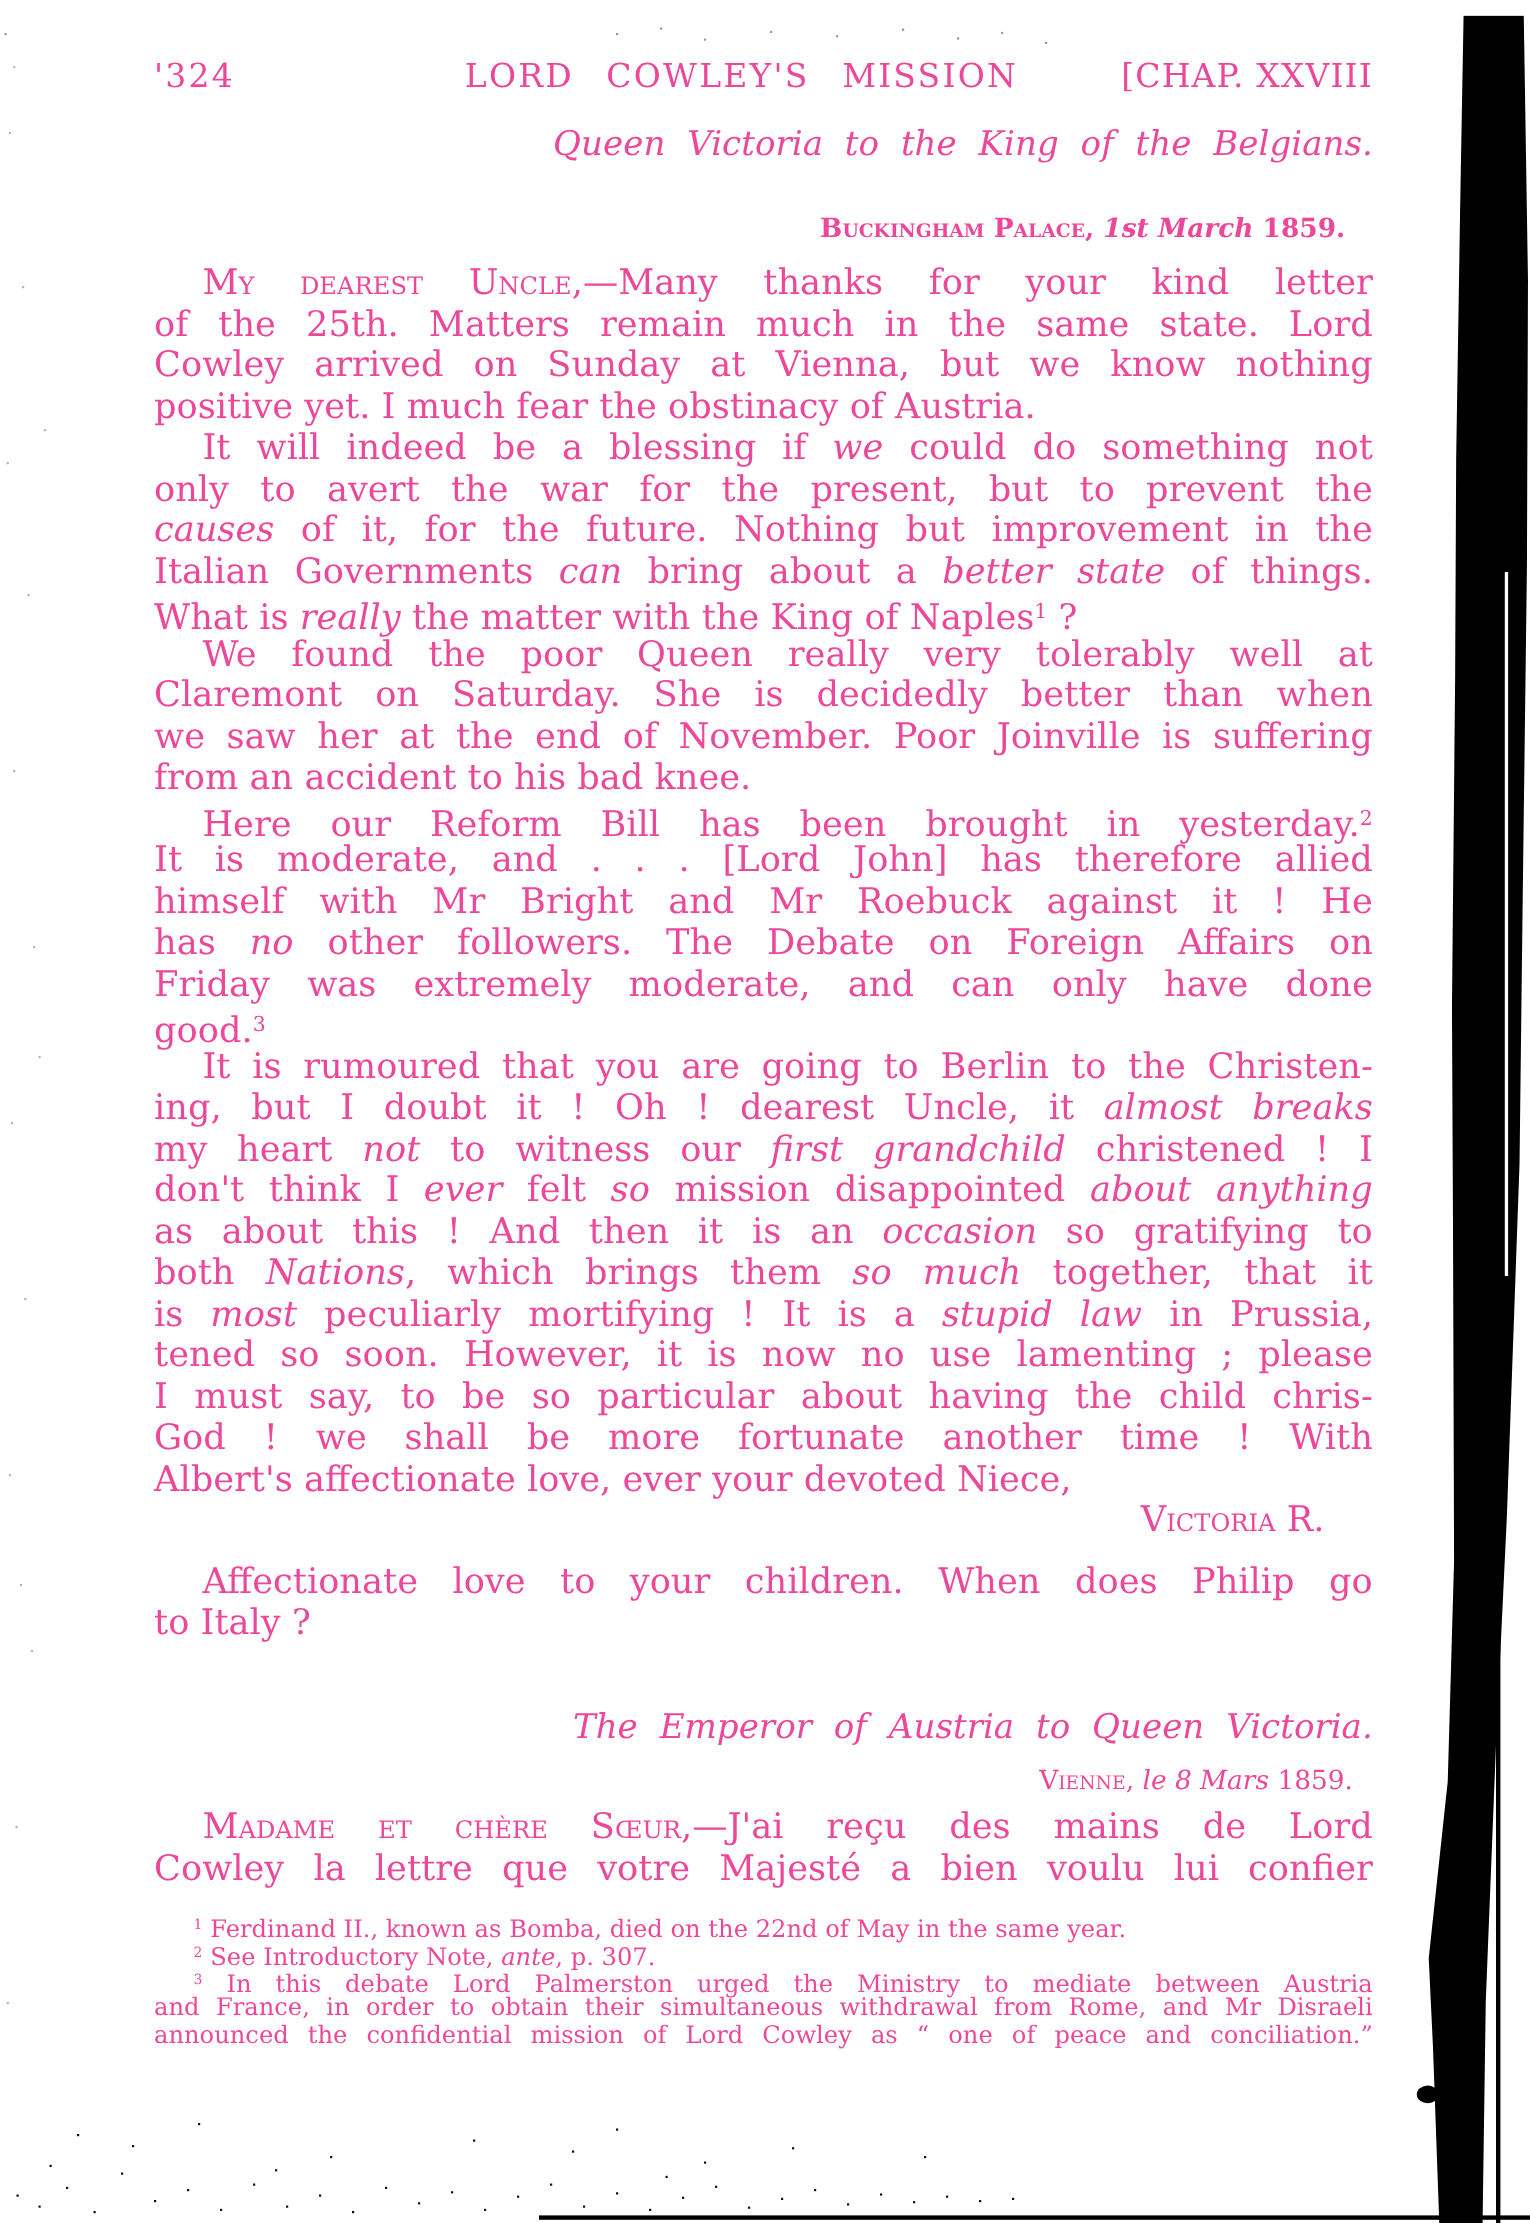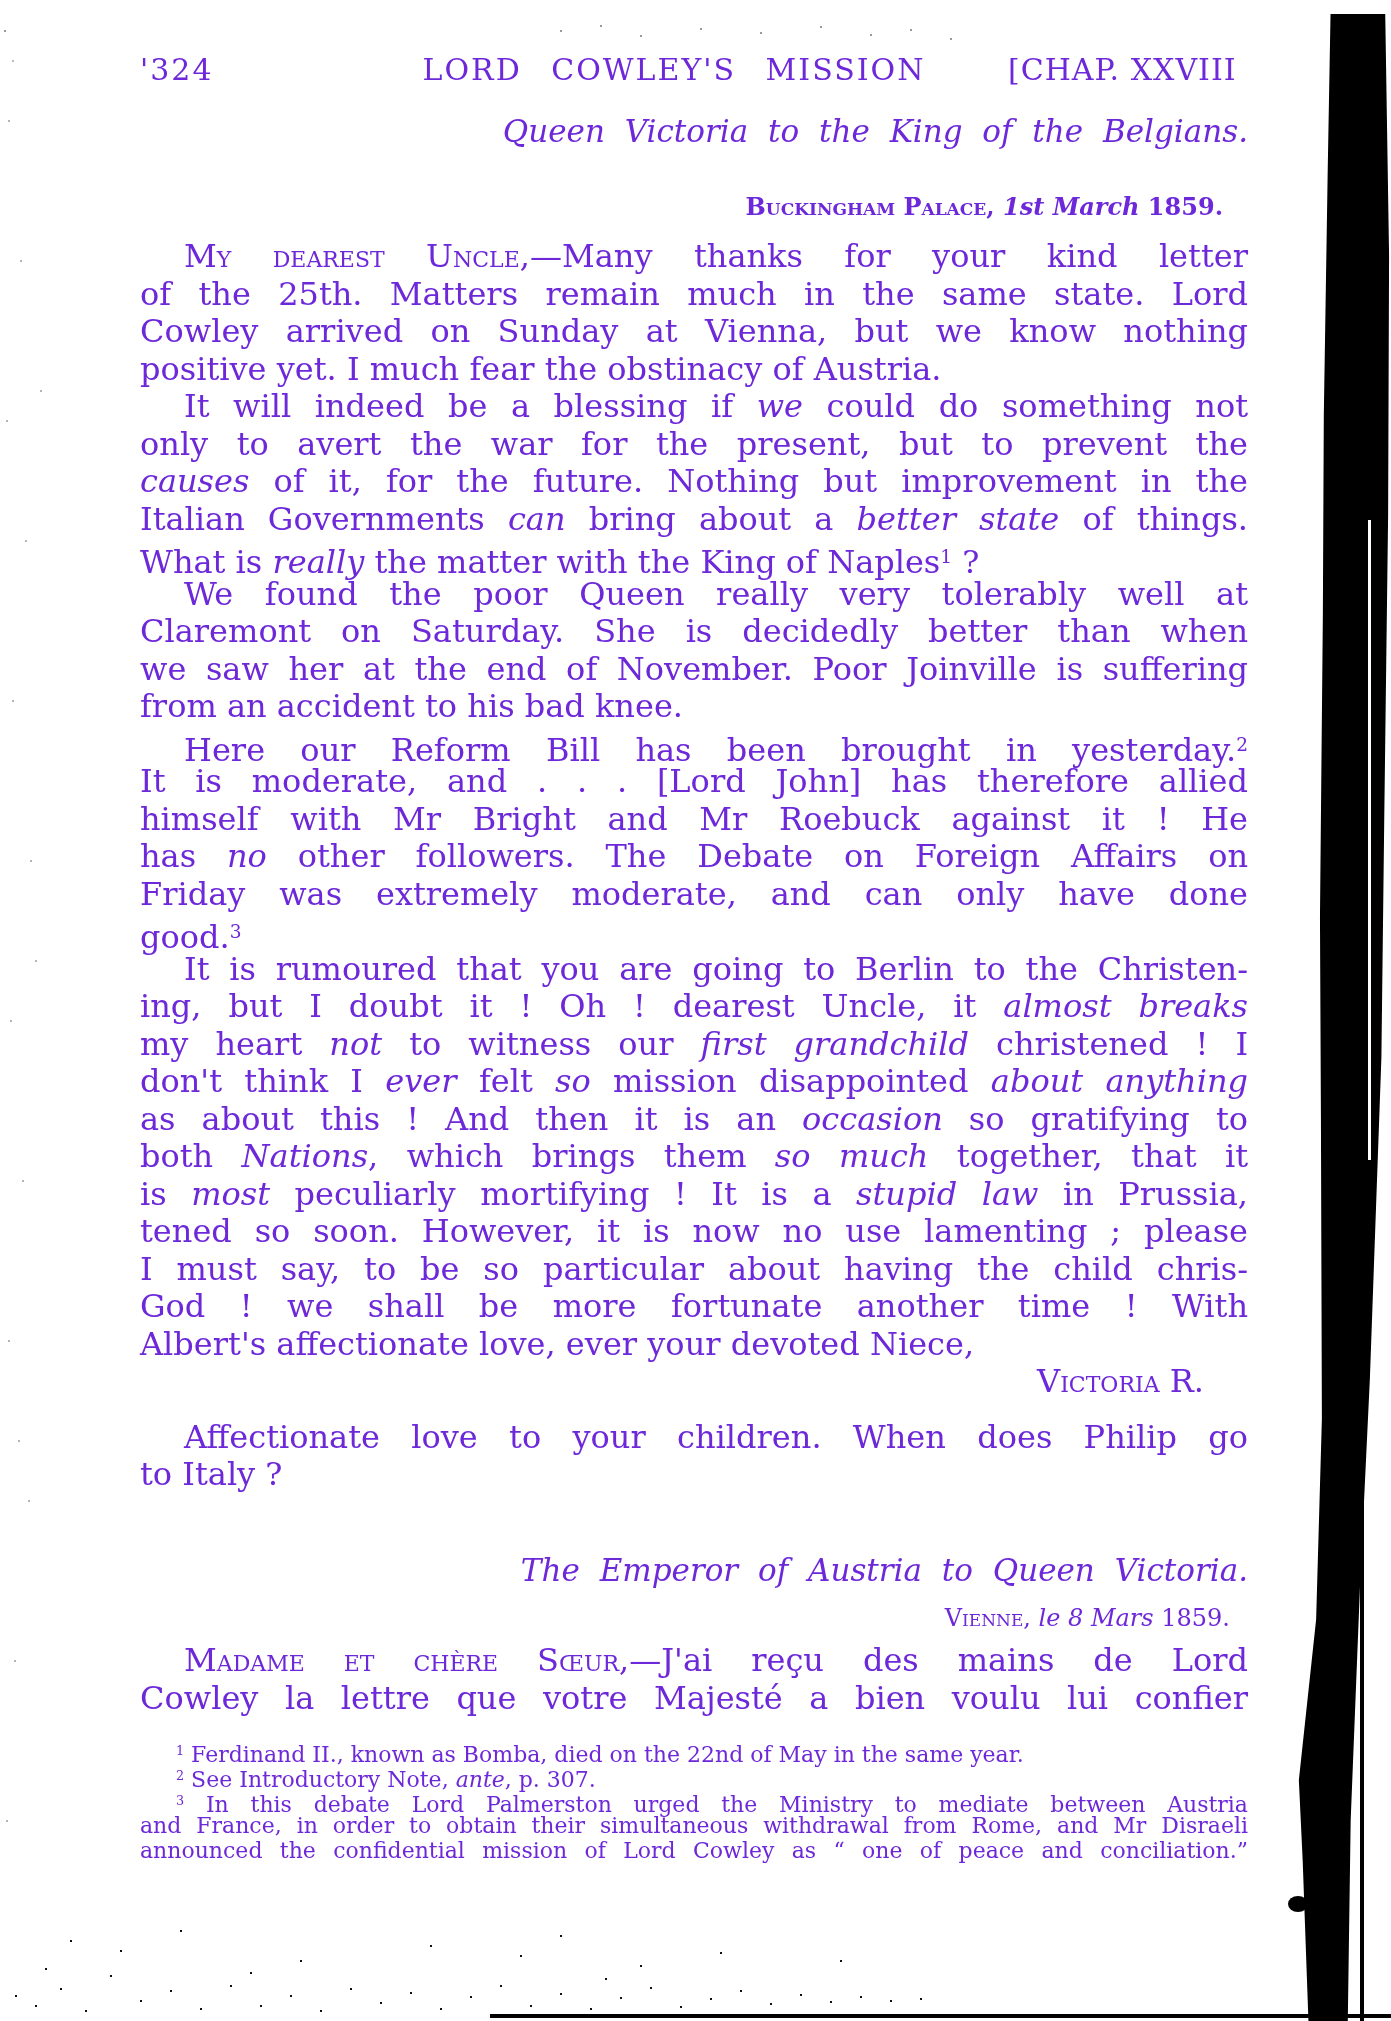--- a/index.html
+++ b/index.html
@@ -1,29 +1,29 @@
 <!DOCTYPE html>
 <html><head>
 <meta charset="utf-8">
 <style>
   * { margin:0; padding:0; box-sizing:border-box; }
   html,body { background:#777; }
   .page {
     position:relative; width:1391px; height:2021px;
-    background:#ffffff; color:#6d28d9;
+    background:#ffffff; color:#ec4899;
     font-family:"DejaVu Serif", serif;
     overflow:hidden;
   }
   .content { position:absolute; left:140px; width:1108px; }
 
   
   .running-head { top:52px; display:flex; align-items:baseline; font-size:30px; }
   .folio { width:200px; text-align:left; letter-spacing:2px; }
   .head-title { flex:1; text-align:center; letter-spacing:2px; word-spacing:18px; white-space:nowrap; }
-  .head-chap { width:240px; text-align:left; letter-spacing:1px; white-space:nowrap; }
+  .head-chap { width:240px; text-align:right; letter-spacing:1px; white-space:nowrap; }
 
   
   .letter-heading { font-style:italic; text-align:right; font-size:31px; word-spacing:10px; white-space:nowrap; }
   .heading-1 { top:113px; padding-left:60px; }
   .heading-2 { top:1552px; padding-left:60px; }
   .dateline { text-align:right; font-size:24px; white-space:nowrap; }
   .dateline-1 { top:192px; padding-right:25px;font-weight:bold; }
   .dateline-2 { top:1604px; padding-right:18px; }
 
   

